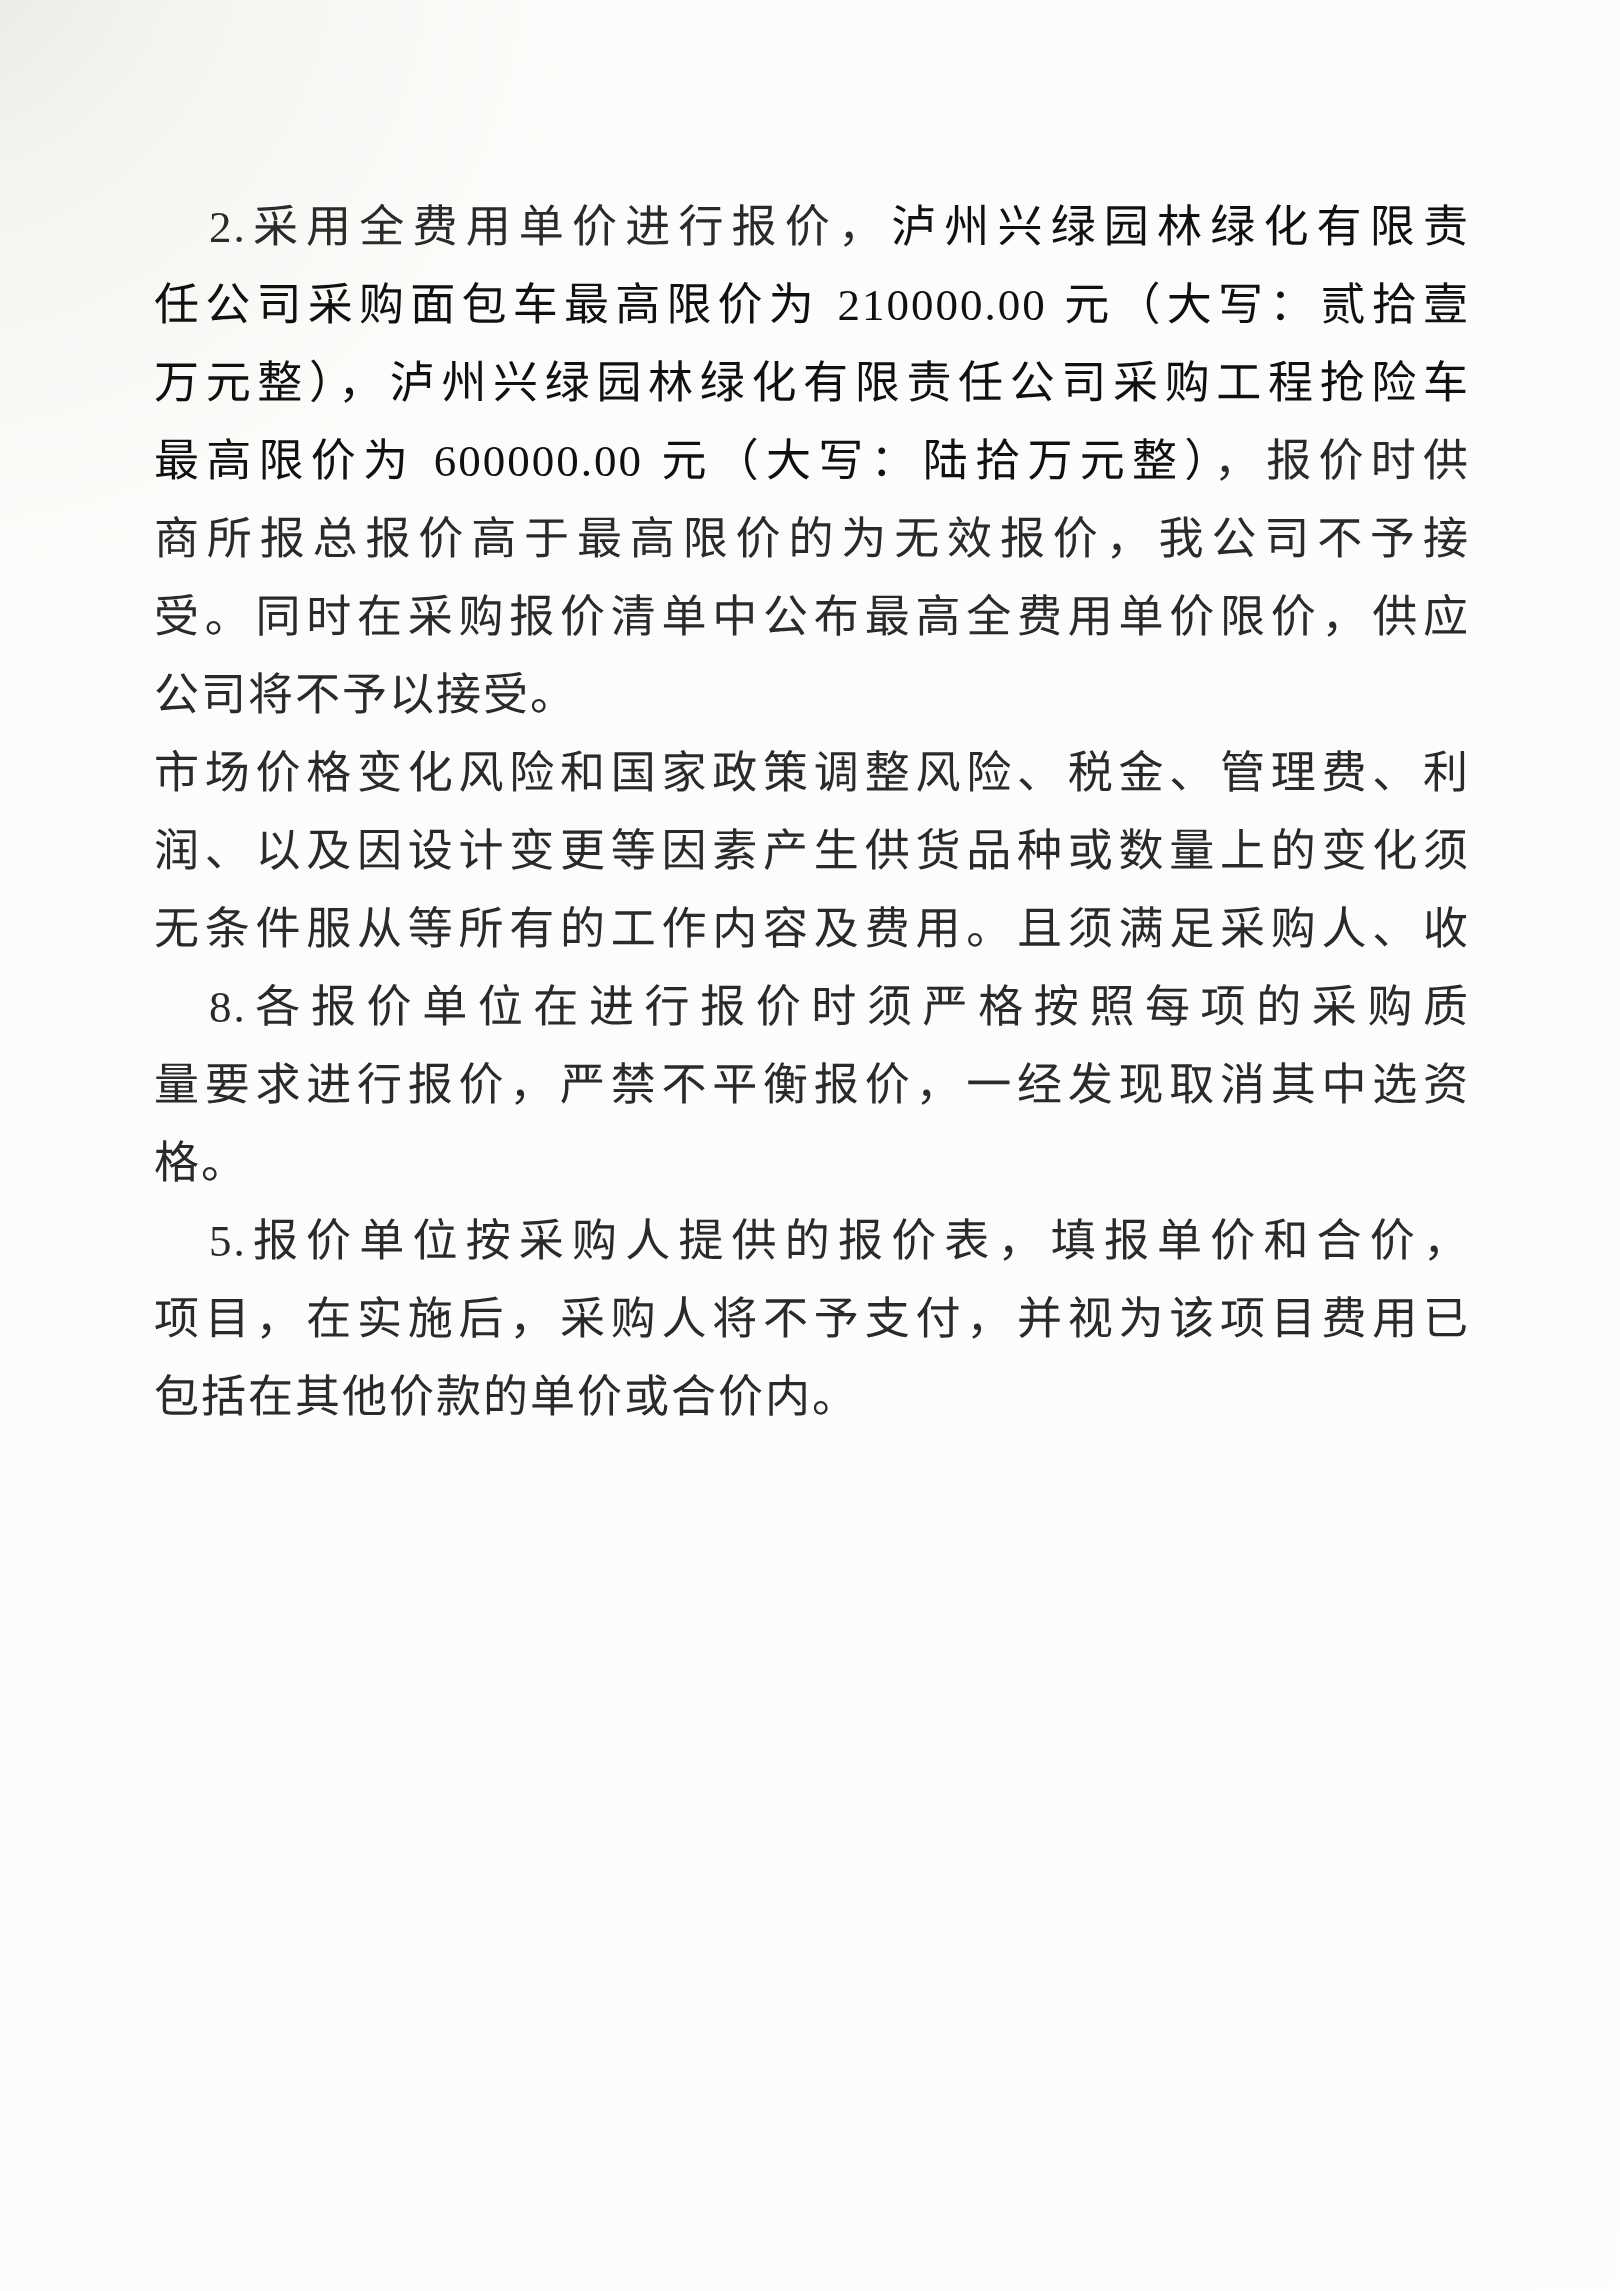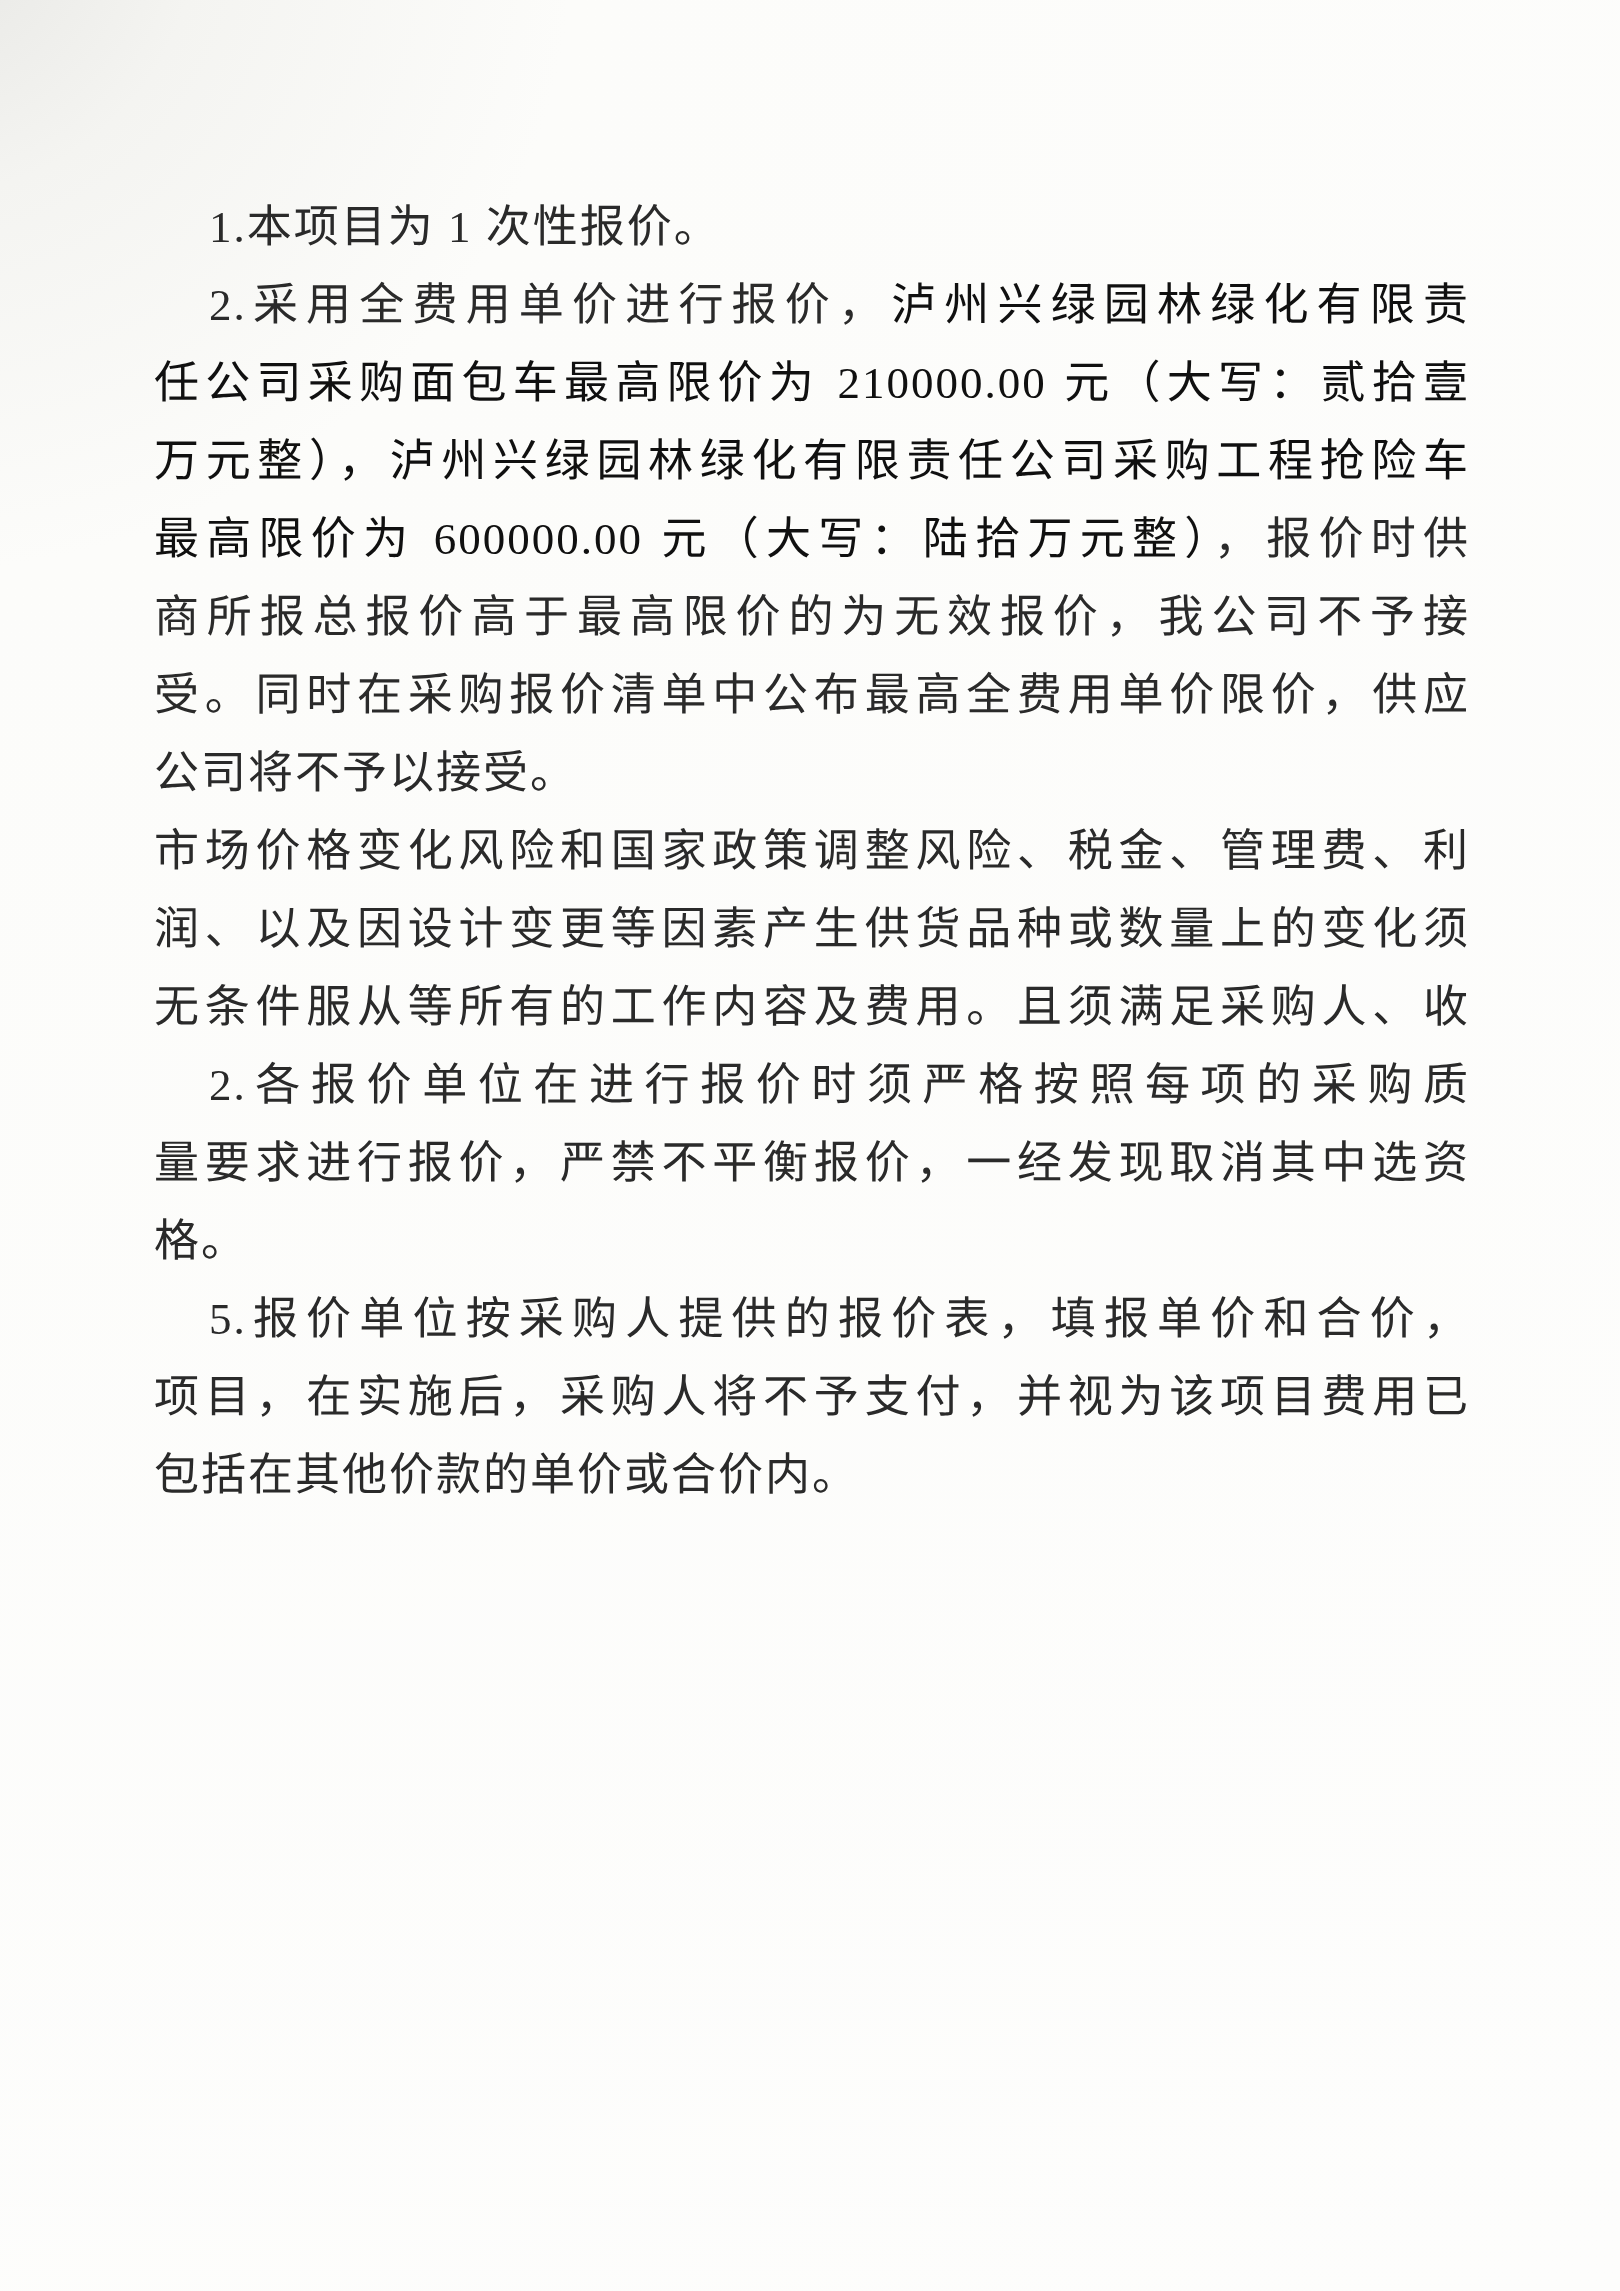--- a/index.html
+++ b/index.html
@@ -44,32 +44,31 @@
   .seg.bold {
     font-weight: 400;
     color: var(--ink-bold, #101010);
   }
 </style>
 </head>
 <body style="--ink: #2a2a2a; --ink-bold: #101010;">
 
 <div class="sheet">
   <div>
-      <p class="line first"><span class="seg">1.本项目为 1 次性报价。</span></p>
       <p class="line first fill"><span class="seg">2.采用全费用单价进行报价，</span><span class="seg bold">泸州兴绿园林绿化有限责</span></p>
       <p class="line fill"><span class="seg bold">任公司采购面包车最高限价为 210000.00 元（大写：贰拾壹</span></p>
       <p class="line fill"><span class="seg bold">万元整），泸州兴绿园林绿化有限责任公司采购工程抢险车</span></p>
       <p class="line fill"><span class="seg bold">最高限价为 600000.00 元（大写：陆拾万元整）</span><span class="seg">，报价时供</span></p>
       <p class="line fill"><span class="seg">商所报总报价高于最高限价的为无效报价，我公司不予接</span></p>
       <p class="line fill"><span class="seg">受。同时在采购报价清单中公布最高全费用单价限价，供应</span></p>
       <p class="line"><span class="seg">公司将不予以接受。</span></p>
       <p class="line fill"><span class="seg">市场价格变化风险和国家政策调整风险、税金、管理费、利</span></p>
       <p class="line fill"><span class="seg">润、以及因设计变更等因素产生供货品种或数量上的变化须</span></p>
       <p class="line fill"><span class="seg">无条件服从等所有的工作内容及费用。且须满足采购人、收</span></p>
-      <p class="line first fill"><span class="seg">2.各报价单位在进行报价时须严格按照每项的采购质</span></p>
+      <p class="line first fill"><span class="seg">8.各报价单位在进行报价时须严格按照每项的采购质</span></p>
       <p class="line fill"><span class="seg">量要求进行报价，严禁不平衡报价，一经发现取消其中选资</span></p>
       <p class="line"><span class="seg">格。</span></p>
       <p class="line first fill"><span class="seg">5.报价单位按采购人提供的报价表，填报单价和合价，</span></p>
       <p class="line fill"><span class="seg">项目，在实施后，采购人将不予支付，并视为该项目费用已</span></p>
       <p class="line"><span class="seg">包括在其他价款的单价或合价内。</span></p>
     </div>
 </div>
 
 
 </body></html>

